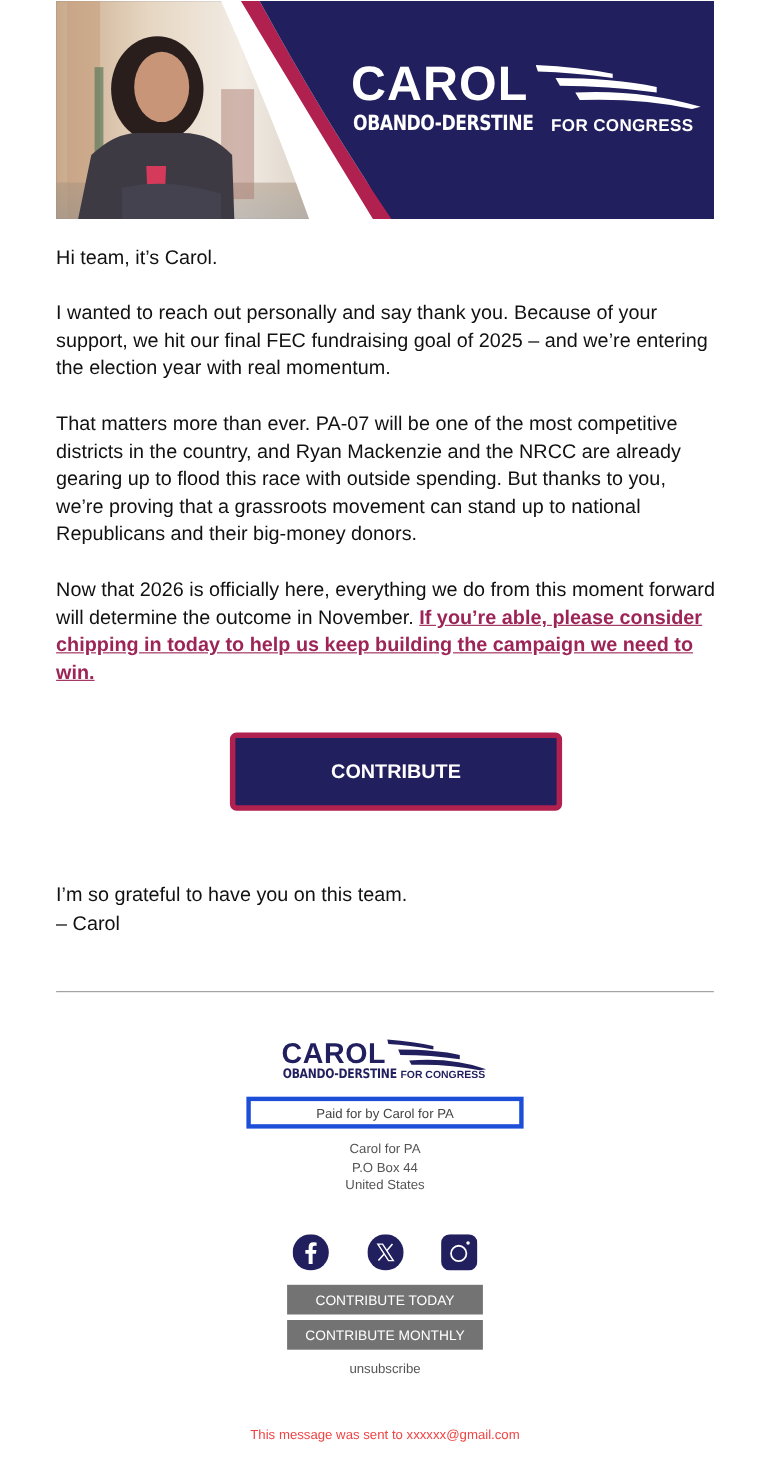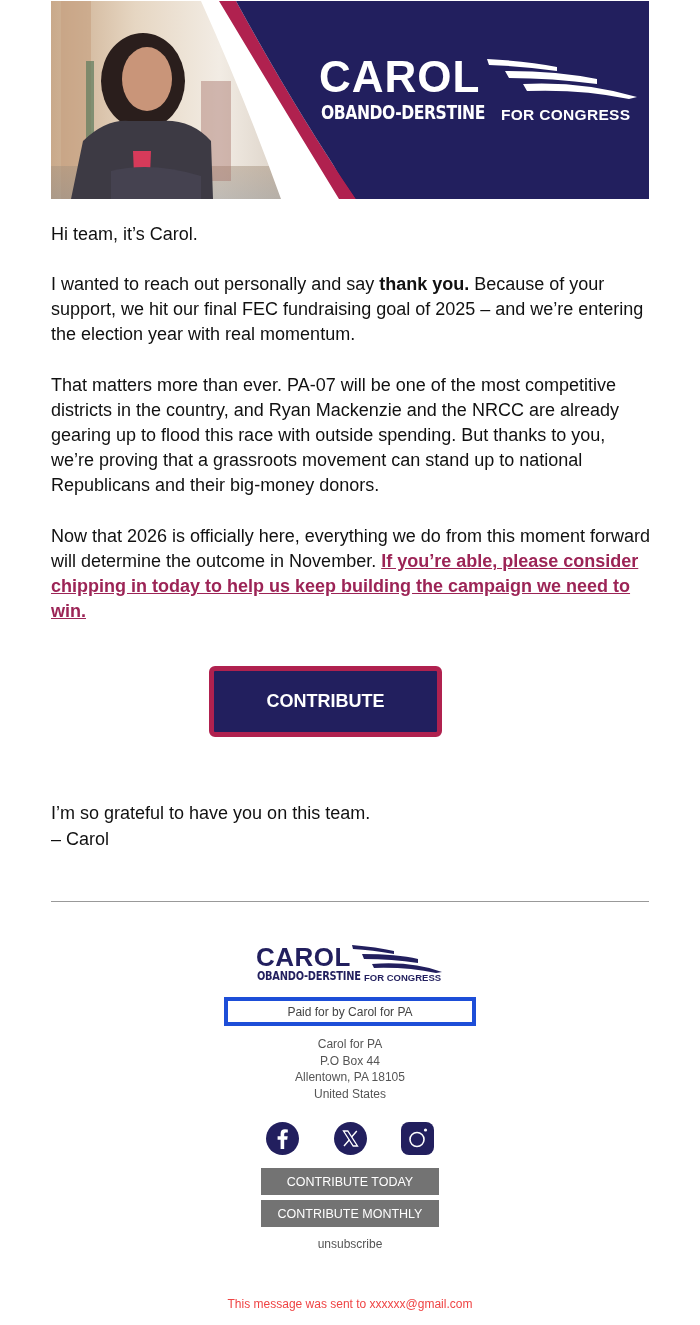--- a/index.html
+++ b/index.html
@@ -12,24 +12,24 @@
   .hero-logo { position: absolute; left: 268px; top: 52px; width: 320px; }
   .hero-carol { position: absolute; left: 0; top: 0; font-family: "Liberation Sans", sans-serif; font-weight: bold;
                 font-size: 44px; letter-spacing: 1px; color: #ffffff; line-height: 48px; }
   .hero-sub { position: absolute; left: 2px; top: 48px; white-space: nowrap; color: #ffffff; }
   .hero-sub .name { font-family: "DejaVu Sans", sans-serif; font-weight: bold; font-size: 19px;
                     letter-spacing: -0.5px; transform: scaleX(0.82); transform-origin: left center; display: inline-block; }
   .hero-sub .fc { position: absolute; left: 180px; top: 5px; font-weight: bold; font-size: 15.5px; letter-spacing: 0.3px; }
 
   
   .p { position: absolute; left: 51px; width: 600px; font-size: 18px; line-height: 25px; color: #111111; }
-  .p b { font-weight: bold; }
+  .p b { font-weight: normal; }
   .p a { color: #9c2456; font-weight: bold; text-decoration: underline; }
 
-  .cta { position: absolute; left: 209px; top: 666px; width: 233px; height: 71px; box-sizing: border-box;
+  .cta { position: absolute; left: 209px; top: 666px; width: 302px; height: 71px; box-sizing: border-box;
          border: 5px solid #b0214f; border-radius: 6px; background: #221f5e; color: #ffffff;
          font-weight: bold; font-size: 18px; display: flex; align-items: center; justify-content: center; cursor: pointer; }
 
   .divider { position: absolute; left: 51px; top: 901px; width: 598px; height: 1px; background: #999999; }
 
   .flogo { position: absolute; left: 256px; top: 943px; width: 190px; height: 42px; }
   .flogo .c { position: absolute; left: 0; top: 0; font-weight: bold; font-size: 26px; color: #221f5e; line-height: 28px; letter-spacing: 0.5px; }
   .flogo .n { position: absolute; left: 1px; top: 26px; font-family: "DejaVu Sans", sans-serif; font-weight: bold; font-size: 12px;
               color: #221f5e; transform: scaleX(0.82); transform-origin: left center; white-space: nowrap; letter-spacing: -0.3px; }
   .flogo .f { position: absolute; left: 108px; top: 29px; font-weight: bold; font-size: 9.5px; color: #221f5e; white-space: nowrap; }
@@ -123,21 +123,20 @@
   </svg>
   <span class="n">OBANDO-DERSTINE</span>
   <span class="f">FOR CONGRESS</span>
 </div>
 
 <div class="paid">Paid for by Carol for PA</div>
 
 <div class="addr">
   <div>Carol for PA</div>
   <div>P.O Box 44</div>
-  <div>Allentown, PA 18105</div>
   <div>United States</div>
 </div>
 
 <a href="#" class="social" style="left:266px;">
   <svg width="33" height="33" viewBox="0 0 33 33">
     <circle cx="16.5" cy="16.5" r="16.5" fill="#221f5e"></circle>
     <path d="M18.2 27 L18.2 17.8 L21.2 17.8 L21.7 14.3 L18.2 14.3 L18.2 12.1 Q18.2 10.6 19.8 10.6 L21.8 10.6 L21.8 7.5 Q20.5 7.3 18.9 7.3 Q14.6 7.3 14.6 11.7 L14.6 14.3 L11.6 14.3 L11.6 17.8 L14.6 17.8 L14.6 27 Z" fill="#ffffff"></path>
   </svg>
 </a>
 <a href="#" class="social" style="left:334px;">

